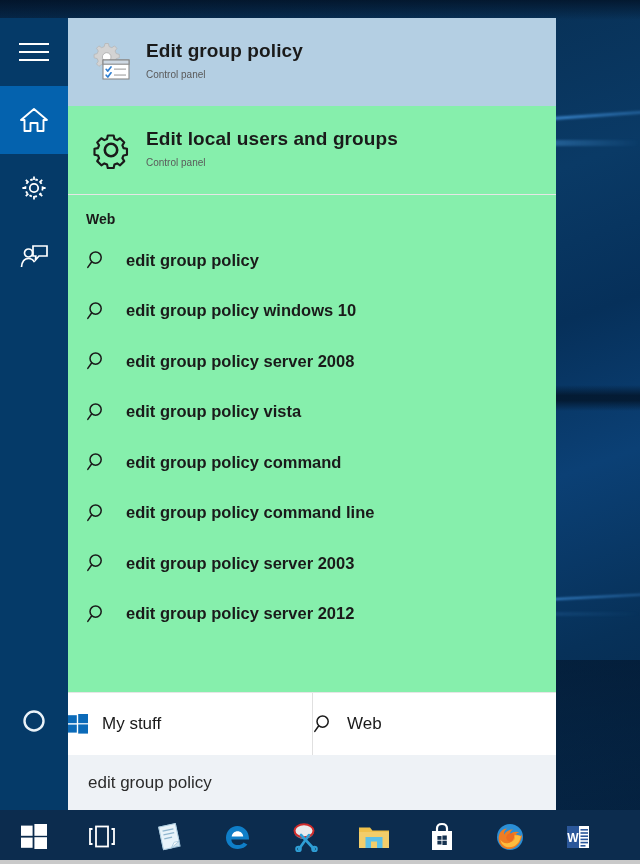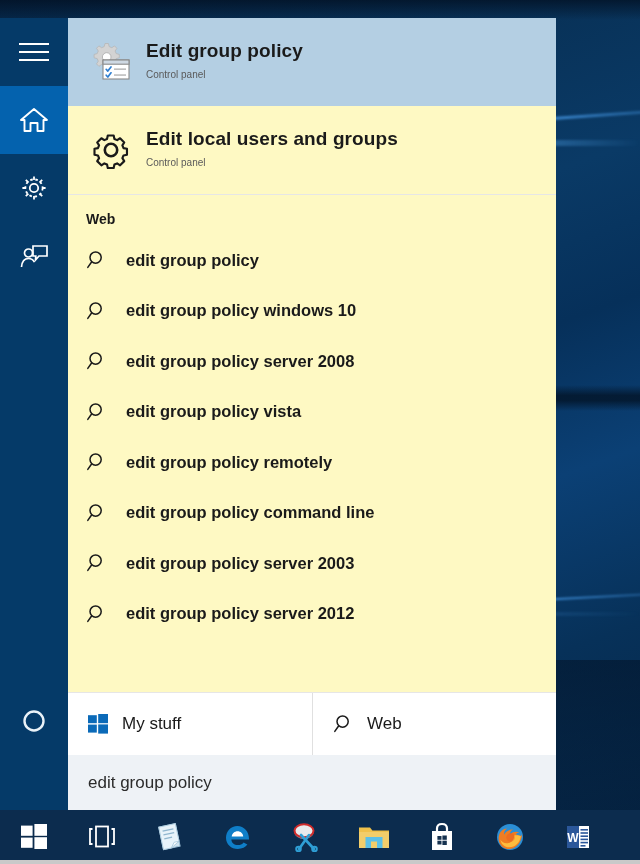--- a/index.html
+++ b/index.html
@@ -73,21 +73,21 @@
     bottom: 76px;
     left: 0;
     width: 68px;
     display: flex;
     justify-content: center;
   }
 
   
   #content {
     flex: 1 1 auto;
-    background: #fef9c3;
+    background: #86efac;
     display: flex;
     flex-direction: column;
     position: relative;
   }
 
   
   #results {
     flex: 1 1 auto;
     overflow: hidden;
   }
@@ -168,21 +168,20 @@
     display: flex;
     height: 62px;
     border-top: 1px solid #e6e6e6;
     background: #ffffff;
     flex: 0 0 62px;
   }
   .tab {
     display: flex;
     align-items: center;
     flex: 1 1 50%;
-    padding-left: 20px;
     box-sizing: border-box;
   }
   .tab + .tab { border-left: 1px solid #e0e0e0; }
   .tab-icon {
     width: 34px;
     flex: 0 0 34px;
     display: flex;
     align-items: center;
   }
   .tab-label {
@@ -403,21 +402,21 @@
 
       <div class="web-item">
         <div class="mag">
           <svg width="22" height="22" viewBox="0 0 22 22">
               <g fill="none" stroke="#1a1a1a" stroke-width="1.5">
                 <circle cx="9.6" cy="8.6" r="5.6"></circle>
                 <path d="M5.4 13.2 L1.8 18.4" stroke-linecap="round"></path>
               </g>
             </svg>
         </div>
-        <div class="web-label"><b>edit group policy</b><span class="reg"> remotely</span></div>
+        <div class="web-label"><b>edit group policy</b><span class="reg"> command</span></div>
       </div>
 
       <div class="web-item">
         <div class="mag">
           <svg width="22" height="22" viewBox="0 0 22 22">
               <g fill="none" stroke="#1a1a1a" stroke-width="1.5">
                 <circle cx="9.6" cy="8.6" r="5.6"></circle>
                 <path d="M5.4 13.2 L1.8 18.4" stroke-linecap="round"></path>
               </g>
             </svg>

